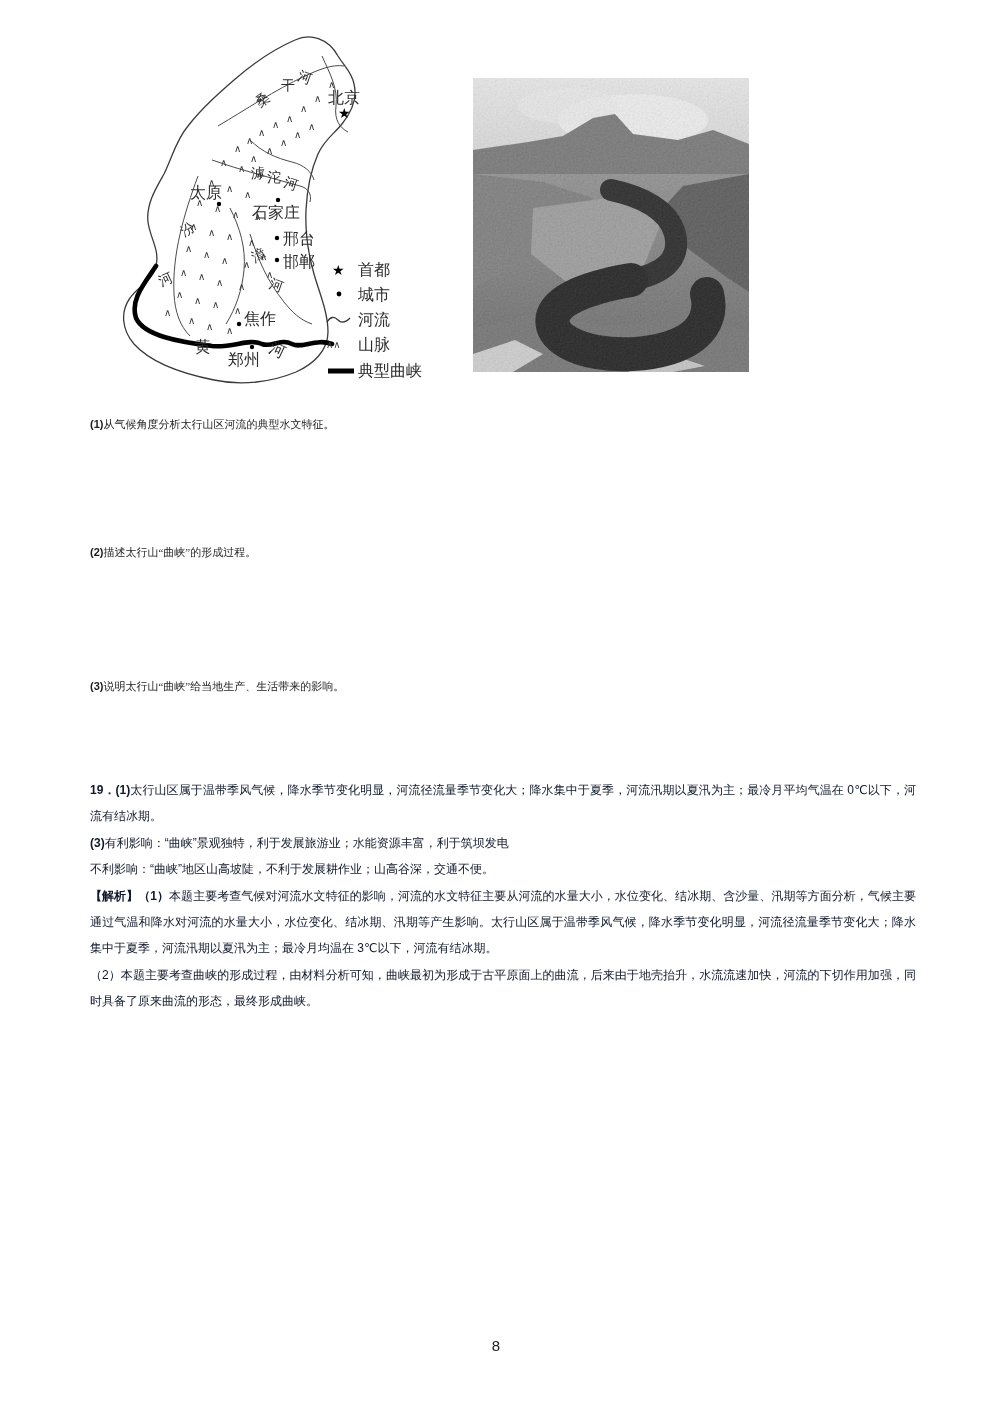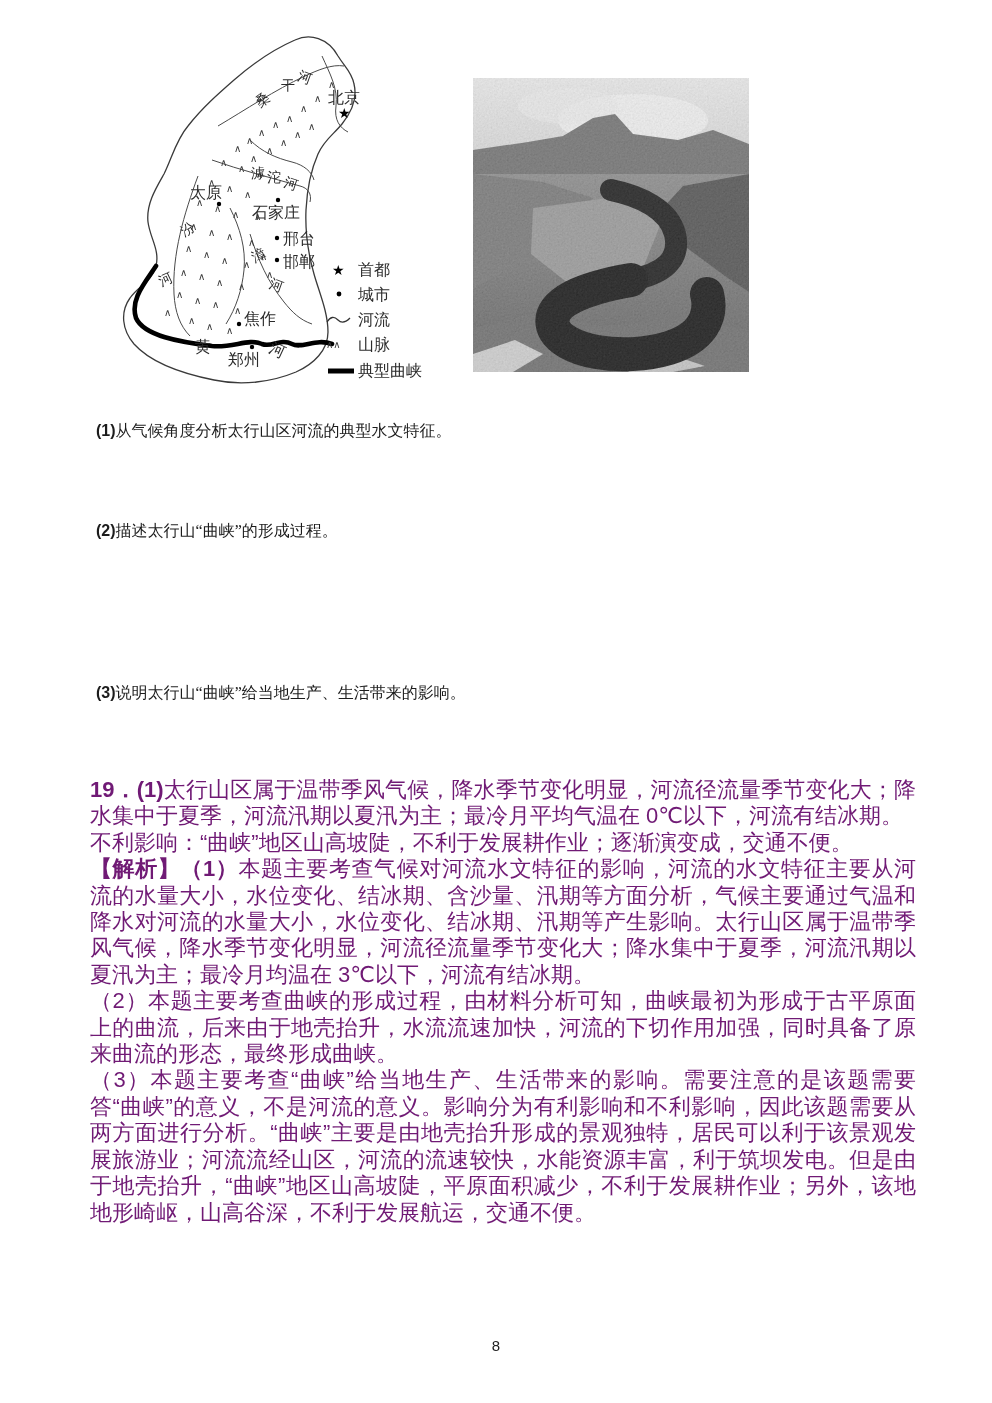--- a/index.html
+++ b/index.html
@@ -16,31 +16,31 @@
   .map-fig{position:absolute;left:100px;top:28px;width:350px;height:365px;}
   .photo-fig{position:absolute;left:473px;top:78px;width:276px;height:294px;}
   .map-fig svg, .photo-fig svg{display:block;width:100%;height:100%;}
   .map-label{font-family:"Liberation Serif","DejaVu Serif",serif;fill:#2b2b2b;}
   .map-outline{fill:none;stroke:#3a3a3a;stroke-width:1.3;}
   .map-river{fill:none;stroke:#4a4a4a;stroke-width:1;}
   .map-gorge{fill:none;stroke:#000;stroke-width:4.6;stroke-linecap:round;}
   .mountain{fill:#3c3c3c;font-size:10px;font-family:"DejaVu Sans",sans-serif;}
   
   .qline{
-    position:absolute;left:90px;width:840px;margin:6px;
-    font-size:16px;line-height:25px;
+    position:absolute;left:90px;width:840px;margin:0;
+    font-size:11px;line-height:25px;
   }
   .qnum{font-weight:bold;font-family:"Liberation Sans","DejaVu Sans",sans-serif;}
   
   .answers{
     position:absolute;left:90px;top:777px;width:826px;
-    font-size:22px;line-height:26.4px;
+    font-size:12px;line-height:26.4px;
     text-align:justify;
     font-family:"Liberation Sans","DejaVu Sans",sans-serif;
-    color:#701a75;
+    color:#0f172a;
   }
   .answers p{margin:0;}
   .b{font-weight:bold;}
   
   .page-num{
     position:absolute;left:0;right:0;top:1337px;
     text-align:center;font-size:15px;color:#222;
     font-family:"Liberation Sans","DejaVu Sans",sans-serif;
   }
 </style>
@@ -203,33 +203,33 @@
 
       <path d="M138,112 C168,118 196,132 202,156 C208,182 190,196 158,202" fill="none" stroke="#141414" stroke-width="22" stroke-linecap="round"></path>
       <path d="M158,202 C112,210 74,224 80,248 C88,274 150,284 196,270 C228,260 240,240 234,216" fill="none" stroke="#0c0c0c" stroke-width="34" stroke-linecap="round"></path>
 
       <rect x="0" y="0" width="276" height="294" filter="url(#grain)" opacity="0.5"></rect>
     </svg>
   </div>
 
   <p class="qline" style="top:412px"><span class="qnum">(1)</span><span>从气候角度分析太行山区河流的典型水文特征。</span></p>
 
-  <p class="qline" style="top:512px"><span class="qnum">(2)</span><span>描述太行山“曲峡”的形成过程。</span></p>
+  <p class="qline" style="top:540px"><span class="qnum">(2)</span><span>描述太行山“曲峡”的形成过程。</span></p>
 
   <p class="qline" style="top:674px"><span class="qnum">(3)</span><span>说明太行山“曲峡”给当地生产、生活带来的影响。</span></p>
 
   <div class="answers">
     <p><span class="b">19．</span><span class="b">(1)</span><span>太行山区属于温带季风气候，降水季节变化明显，河流径流量季节变化大；降水集中于夏季，河流汛期以夏汛为主；最冷月平均气温在 0℃以下，河流有结冰期。</span></p>
 
 
-
-    <p><span>不利影响：“曲峡”地区山高坡陡，不利于发展耕作业；逐渐演变成，交通不便。</span></p>
+    <p><span class="b">(3)</span><span>有利影响：“曲峡”景观独特，利于发展旅游业；水能资源丰富，利于筑坝发电</span></p>
+
+    <p><span>不利影响：“曲峡”地区山高坡陡，不利于发展耕作业；山高谷深，交通不便。</span></p>
 
     <p><span class="b">【解析】</span><span class="b">（1）</span><span>本题主要考查气候对河流水文特征的影响，河流的水文特征主要从河流的水量大小，水位变化、结冰期、含沙量、汛期等方面分析，气候主要通过气温和降水对河流的水量大小，水位变化、结冰期、汛期等产生影响。太行山区属于温带季风气候，降水季节变化明显，河流径流量季节变化大；降水集中于夏季，河流汛期以夏汛为主；最冷月均温在 3℃以下，河流有结冰期。</span></p>
 
     <p><span>（2）</span><span>本题主要考查曲峡的形成过程，由材料分析可知，曲峡最初为形成于古平原面上的曲流，后来由于地壳抬升，水流流速加快，河流的下切作用加强，同时具备了原来曲流的形态，最终形成曲峡。</span></p>
 
-    <p><span>（3）</span><span>本题主要考查“曲峡”给当地生产、生活带来的影响。需要注意的是该题需要答“曲峡”的意义，不是河流的意义。影响分为有利影响和不利影响，因此该题需要从两方面进行分析。“曲峡”主要是由地壳抬升形成的景观独特，居民可以利于该景观发展旅游业；河流流经山区，河流的流速较快，水能资源丰富，利于筑坝发电。但是由于地壳抬升，“曲峡”地区山高坡陡，平原面积减少，不利于发展耕作业；另外，该地地形崎岖，山高谷深，不利于发展航运，交通不便。</span></p>
   </div>
 
   <div class="page-num">8</div>
 
 </div>
 
 </body></html>

